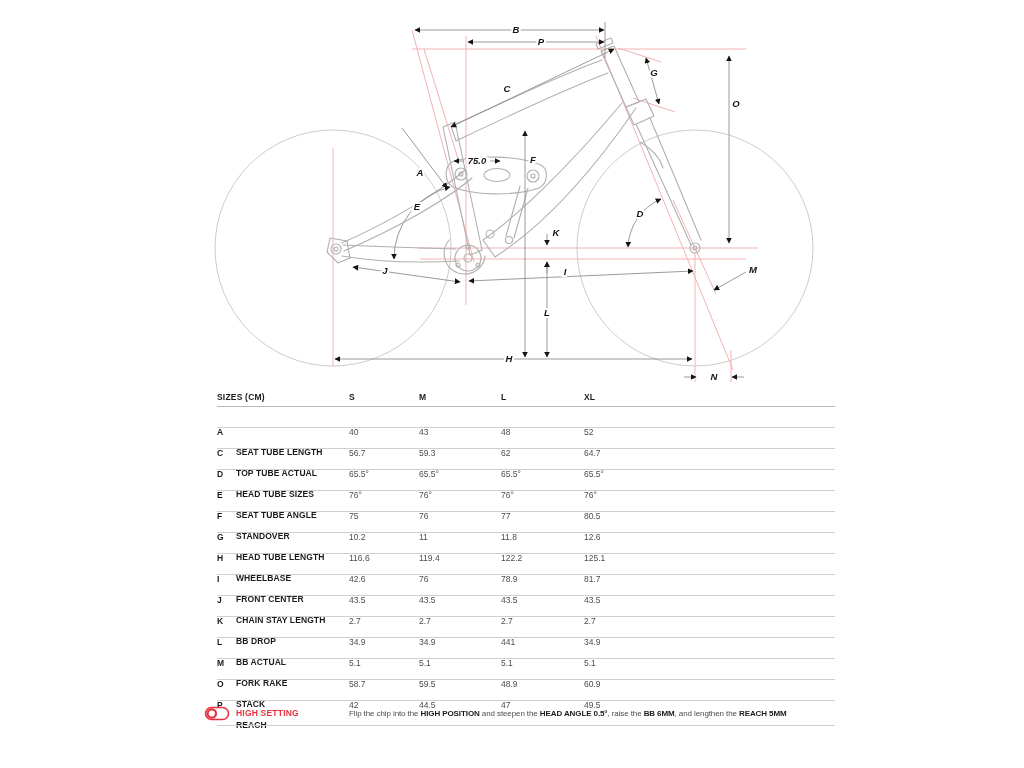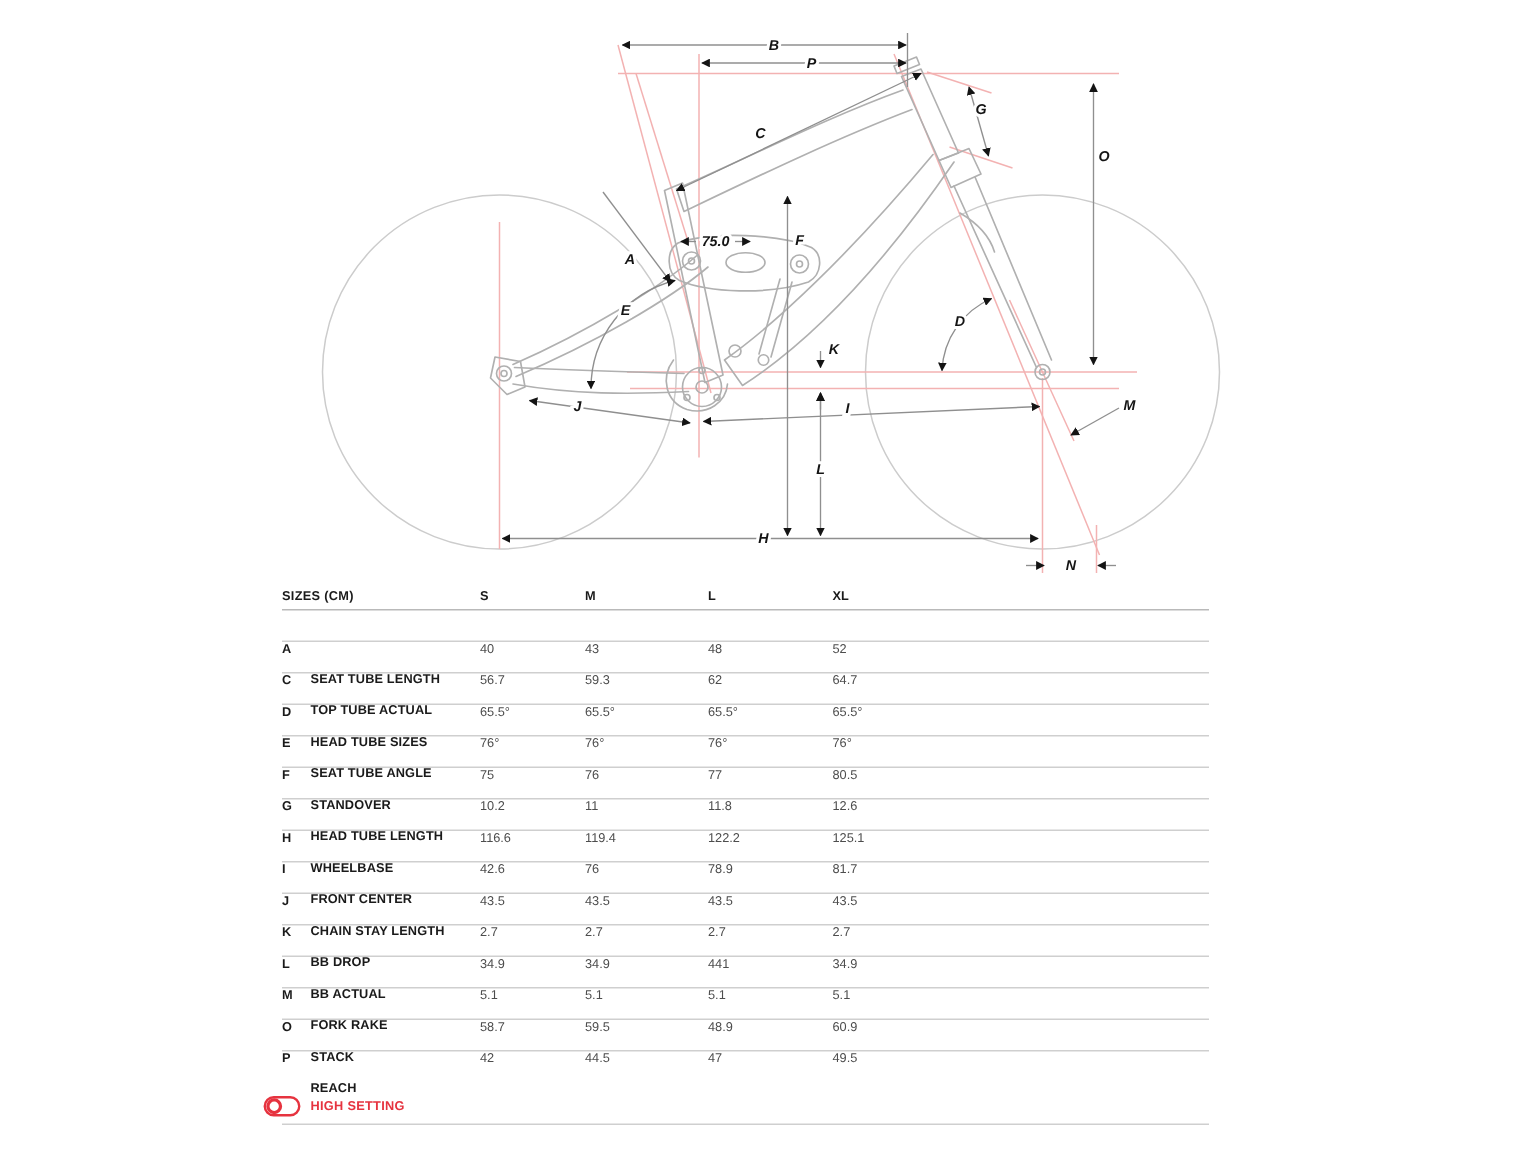--- a/index.html
+++ b/index.html
@@ -6,30 +6,30 @@
   body{width:1024px;height:768px;position:relative;font-family:"Liberation Sans",sans-serif;
        -webkit-font-smoothing:antialiased;}
   .stage{position:absolute;inset:0;background:#fff;overflow:hidden;}
 
   
   svg.diagram{position:absolute;left:0;top:0;}
   .dim-label{font-family:"Liberation Sans",sans-serif;font-size:9.5px;font-weight:bold;
              font-style:italic;fill:#141414;paint-order:stroke;stroke:#ffffff;stroke-width:4px;}
 
   
-  .geo-table{position:absolute;left:188px;top:388px;width:618px;font-size:8.5px;color:#1a1a1a;}
+  .geo-table{position:absolute;left:217px;top:388px;width:618px;font-size:8.5px;color:#1a1a1a;}
   .grid-row{display:grid;grid-template-columns:19px 113px 70px 82px 83px auto;align-items:center;}
   .thead{height:18px;border-bottom:1px solid #b9b9b9;}
   .thead .c-title{grid-column:1/3;font-weight:bold;letter-spacing:.2px;}
   .thead .col{font-weight:bold;}
   .trow{height:20px;border-bottom:1px solid #cfcfcf;}
   .trow .letter{font-weight:bold;}
   .trow .lab{font-weight:bold;letter-spacing:.1px;margin-top:40px;}
   .trow .val{color:#4d4d4d;}
-  .footer-row{height:24px;border-bottom:1px solid #cfcfcf;position:relative;margin-top:24px;}
+  .footer-row{height:24px;border-bottom:1px solid #cfcfcf;position:relative;}
   .footer-row .hs{grid-column:2;color:#e6333f;font-weight:bold;letter-spacing:.2px;}
   .footer-row .desc{grid-column:3/7;font-size:8px;color:#4d4d4d;letter-spacing:-0.1px;white-space:nowrap;}
   .footer-row .desc b{color:#1a1a1a;}
   .chip-icon{position:absolute;left:-13px;top:5px;width:26px;height:15px;display:block;}
 </style>
 </head>
 <body>
 
 <div class="stage">
 
@@ -268,15 +268,16 @@
       </div>
 
     <div class="grid-row footer-row">
       <span class="chip-icon">
         <svg width="26" height="15" viewBox="0 0 26 15">
           <rect x="1.5" y="1.5" width="23" height="12" rx="6" fill="none" stroke="#e6333f" stroke-width="1.6"></rect>
           <circle cx="7.8" cy="7.5" r="4.2" fill="none" stroke="#e6333f" stroke-width="2.2"></circle>
         </svg>
       </span>
       <span class="hs">HIGH SETTING</span>
+      <span class="desc" id="hs-desc"><span>Flip the chip into the </span><b>HIGH POSITION</b><span> and steepen the </span><b>HEAD ANGLE 0.5°</b><span>, raise the </span><b>BB 6MM</b><span>, and lengthen the </span><b>REACH 5MM</b></span>
     </div>
   </div>
 </div>
 
 </body></html>

